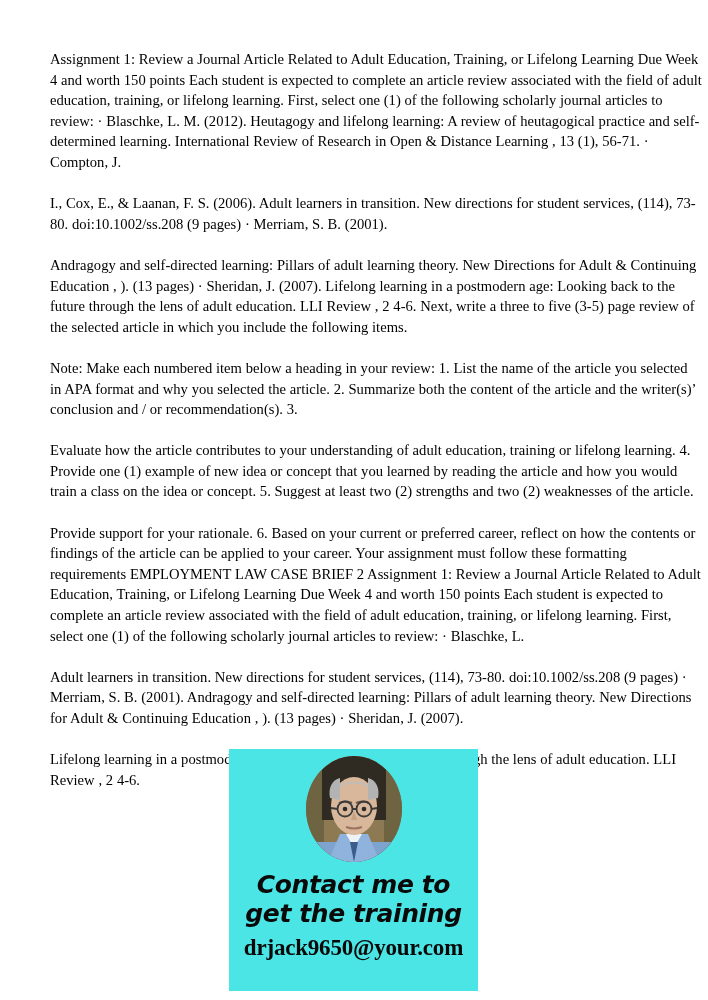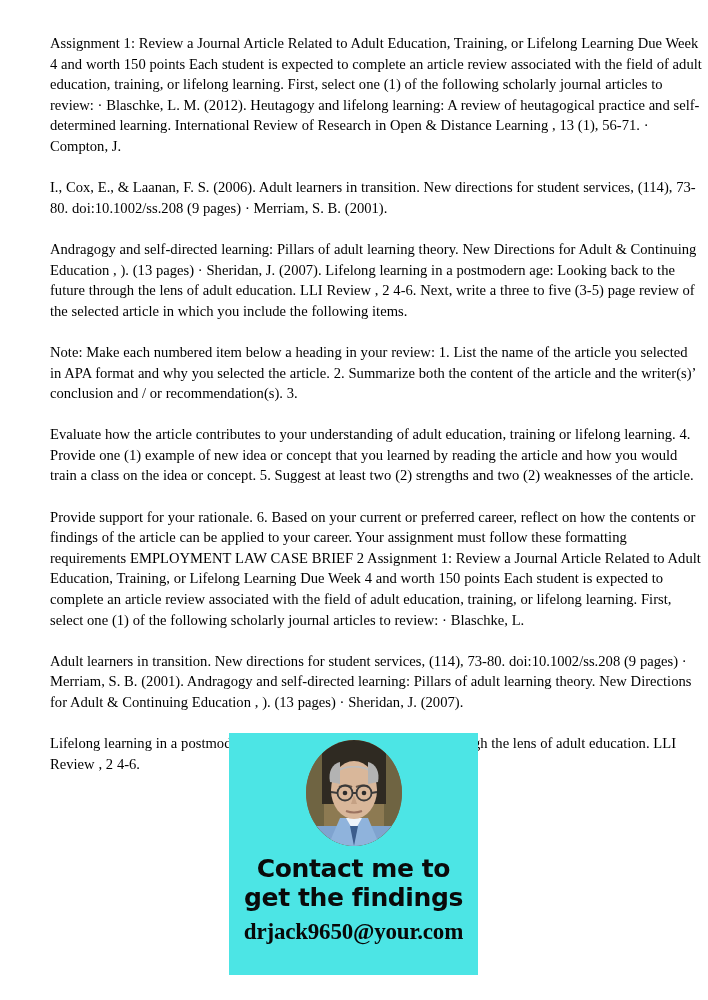--- a/index.html
+++ b/index.html
@@ -14,21 +14,21 @@
     position: relative;
     overflow: hidden;
     font-family: "Liberation Serif", "DejaVu Serif", serif;
     color: #000000;
     -webkit-font-smoothing: antialiased;
   }
 
   #doc-page {
     position: absolute;
     left: 0;
-    top: 0;
+    top: 16px;
     width: 708px;
     height: 900px;
     background: #ffffff;
   }
 
   #doc-body {
     position: absolute;
     left: 50px;
     top: 33px;
     width: 652px;
@@ -74,20 +74,21 @@
 
   #contact-headline {
     margin-top: 8px;
     text-align: center;
     font-family: "DejaVu Sans", "Liberation Sans", sans-serif;
     font-weight: bold;
     font-size: 25px;
     line-height: 29px;
     color: #0a0a0a;
     letter-spacing: -0.4px;
+    font-style: italic;
   }
   #contact-headline .hl-line { display: block; white-space: nowrap; }
 
   #contact-email {
     margin-top: 6px;
     text-align: center;
     font-family: "Liberation Serif", "DejaVu Serif", serif;
     font-weight: bold;
     font-size: 23px;
     line-height: 27px;
@@ -144,20 +145,20 @@
           <circle cx="39" cy="53" r="2.3" fill="#2b2b2b"></circle>
           <circle cx="58" cy="53" r="2.3" fill="#2b2b2b"></circle>
           <path d="M48 55 L45 64 L51 64 Z" fill="#c5a184"></path>
           <path d="M40 71 Q48 74 56 71" stroke="#9c7360" stroke-width="2" fill="none"></path>
         </g>
       </svg>
     </div>
 
     <div id="contact-headline">
       <span class="hl-line">Contact me to</span>
-      <span class="hl-line">get the findings</span>
+      <span class="hl-line">get the training</span>
     </div>
 
     <div id="contact-email">drjack9650@your.com</div>
 
   </div>
 
 </div>
 
 </body></html>

